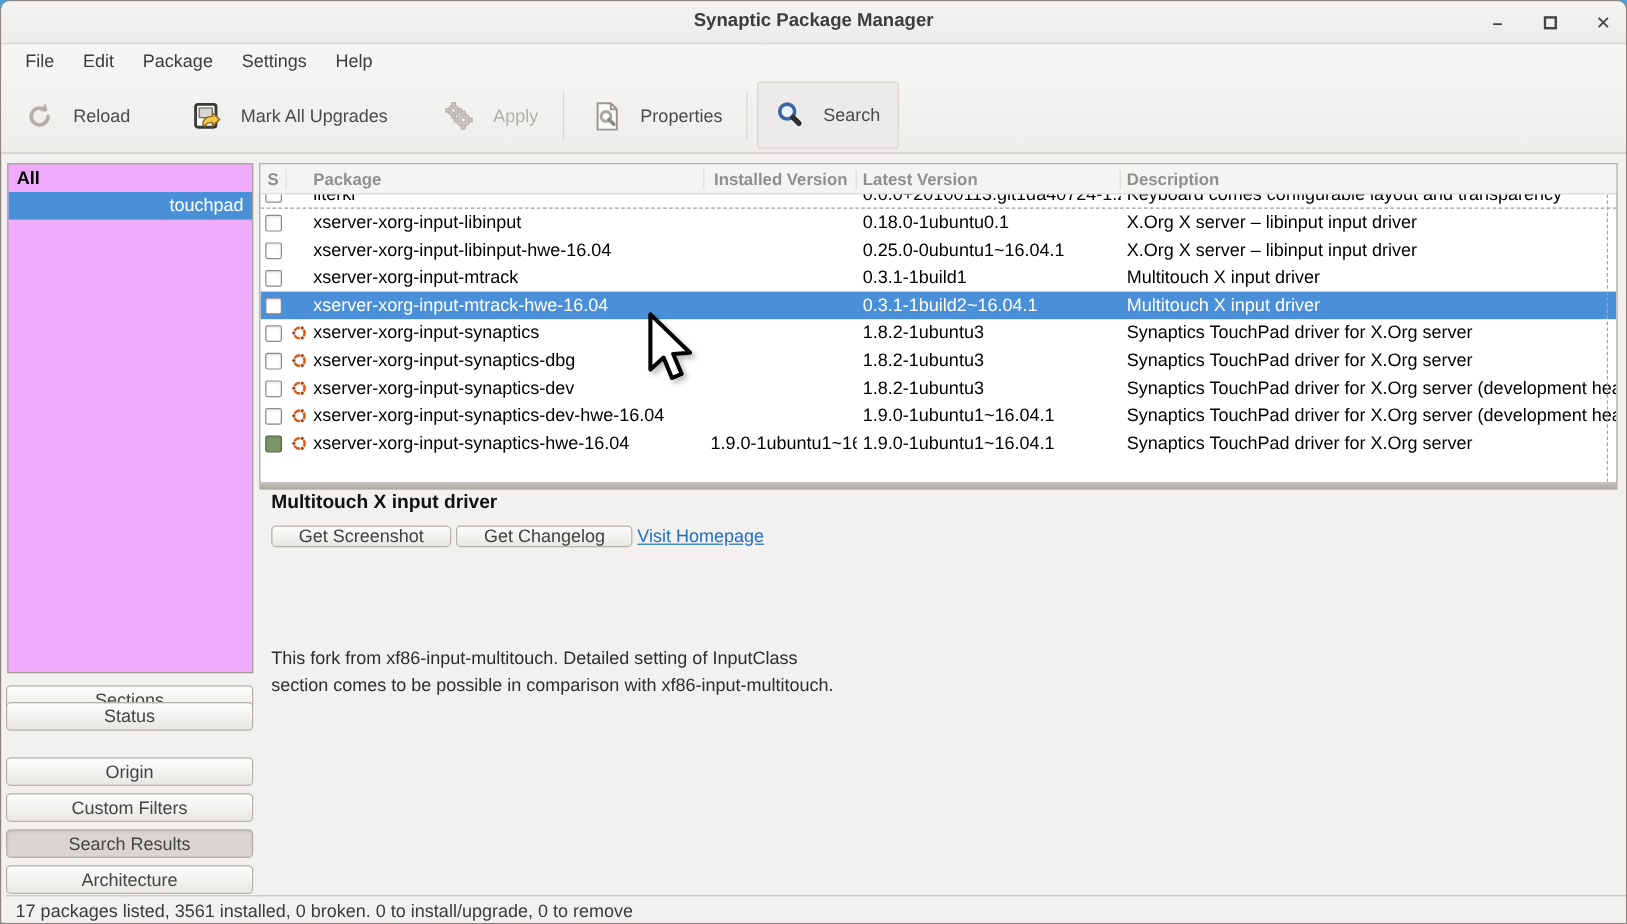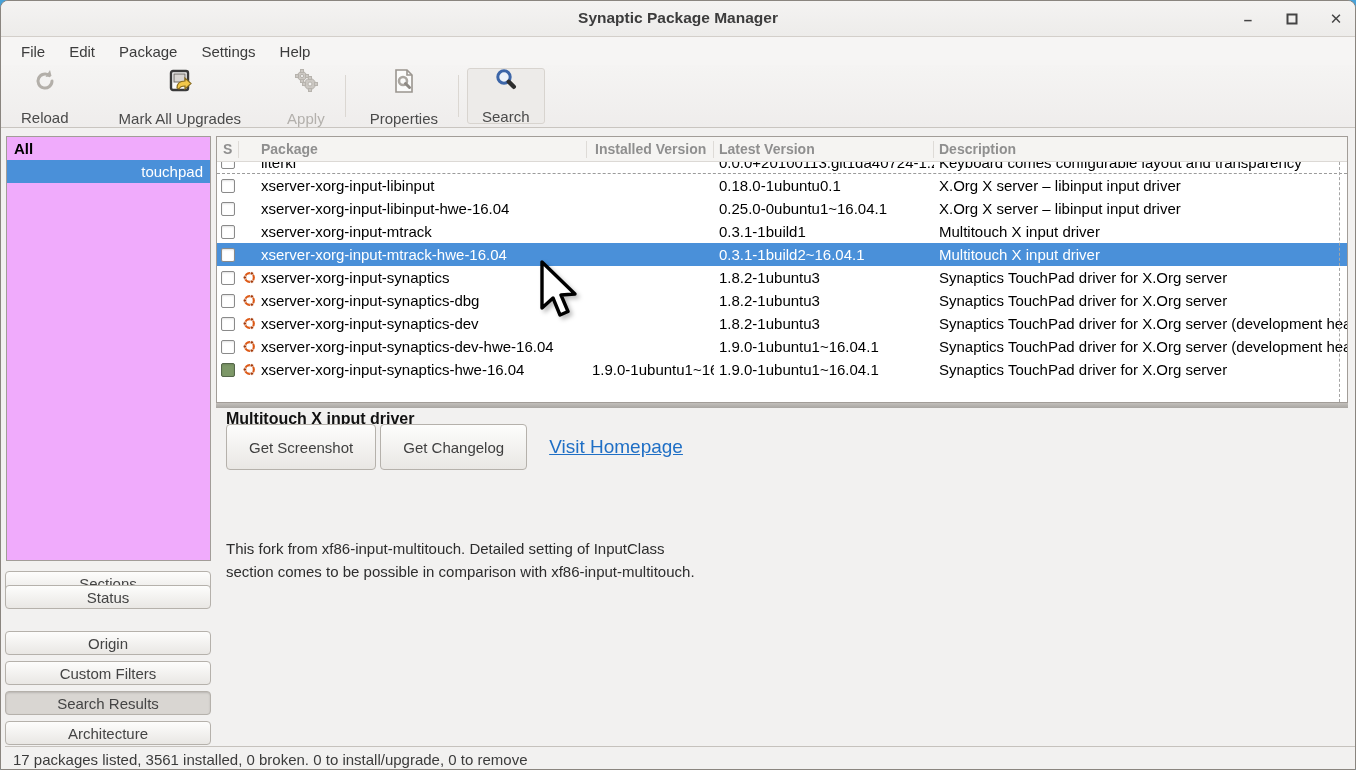--- a/index.html
+++ b/index.html
@@ -15,21 +15,21 @@
   .winbtn{width:22px;height:22px;display:flex;align-items:center;justify-content:center;
           color:#444;font-size:15px;font-weight:bold;cursor:default;}
   
   .menubar{position:absolute;left:0;top:36px;width:100%;height:28px;background:#f6f5f4;
            display:flex;align-items:center;padding-left:8px;box-sizing:border-box;}
   .menu-item{padding:3px 12px;font-size:15px;color:#3c3c3c;}
   
   .toolbar{position:absolute;left:0;top:64px;width:100%;height:63px;
            background:linear-gradient(#f5f4f3,#efEDec);border-bottom:1px solid #c9c5c0;box-sizing:border-box;
            display:flex;align-items:stretch;}
-  .tbtn{display:flex;flex-direction:column;align-items:center;justify-content:center;
+  .tbtn{display:flex;align-items:center;justify-content:center;
         gap:16px;padding:4px 14px;margin-top:2px;}
   .tbtn .ticon{height:28px;display:flex;align-items:center;justify-content:center;}
   .tbtn .tlabel{font-size:15px;color:#4a4a4a;white-space:nowrap;}
   .tbtn.disabled .tlabel{color:#b3b0ac;}
   .tbtn.active{background:#edebe9;border:1px solid #d8d4cf;border-radius:3px;margin:3px 2px;}
   .tsep{width:1px;background:#dbd7d2;margin:10px 6px;}
   
   .workspace{position:absolute;left:0;top:127px;width:100%;height:618px;}
   .filter-box{position:absolute;left:5px;top:8px;width:205px;height:425px;background:#f0abfc;
               border:1px solid #a29d98;box-sizing:border-box;overflow:hidden;}
@@ -64,24 +64,24 @@
   .cb{width:14px;height:14px;background:#fff;border:1px solid #8a8a8a;box-sizing:border-box;
       box-shadow:inset 0 1px 2px rgba(0,0,0,.12);border-radius:2px;}
   .cb.installed{background:#7d9868;border-color:#55664a;}
   .focus-dash-v{position:absolute;right:7px;top:0;bottom:0;border-left:1px dashed #a5a5a5;}
   
   .splitter{position:absolute;left:215px;top:275px;width:1132px;height:5px;
             background:linear-gradient(#c2bfbb,#a9a6a2);}
   .details{position:absolute;left:215px;top:280px;width:1132px;height:338px;}
   .det-title{position:absolute;left:10px;top:2px;font-size:16px;font-weight:bold;color:#111;}
   .det-btnrow{position:absolute;left:10px;top:24px;height:30px;display:flex;align-items:center;}
-  .det-btn{height:46px;padding:0 22px;margin-right:4px;border:1px solid #b5b1ab;border-radius:4px;
+  .det-btn{height:18px;padding:0 22px;margin-right:4px;border:1px solid #b5b1ab;border-radius:4px;
            background:linear-gradient(#fdfdfc,#e9e7e4);font-size:15px;color:#3f3f3f;
            display:flex;align-items:center;box-sizing:border-box;}
-  .det-link{margin-left:18px;font-size:19px;color:#1f6fc5;text-decoration:underline;}
+  .det-link{font-size:15px;color:#1f6fc5;text-decoration:underline;}
   .det-p{position:absolute;left:10px;font-size:15px;color:#2d2d2d;line-height:23px;white-space:pre-line;}
   .det-p.p1{top:60px;}
   .det-p.p2{top:129px;}
   
   .statusbar{position:absolute;left:4px;top:745px;width:100%;height:25px;background:#f2f1f0;
              border-top:1px solid #c6c2bd;box-sizing:border-box;display:flex;align-items:center;}
   .status-text{padding-left:8px;font-size:15px;color:#3b3b3b;}
   
   .cursor{position:absolute;left:538px;top:260px;width:52px;height:62px;pointer-events:none;z-index:50;
           filter:drop-shadow(3px 3px 2px rgba(0,0,0,.25));}

